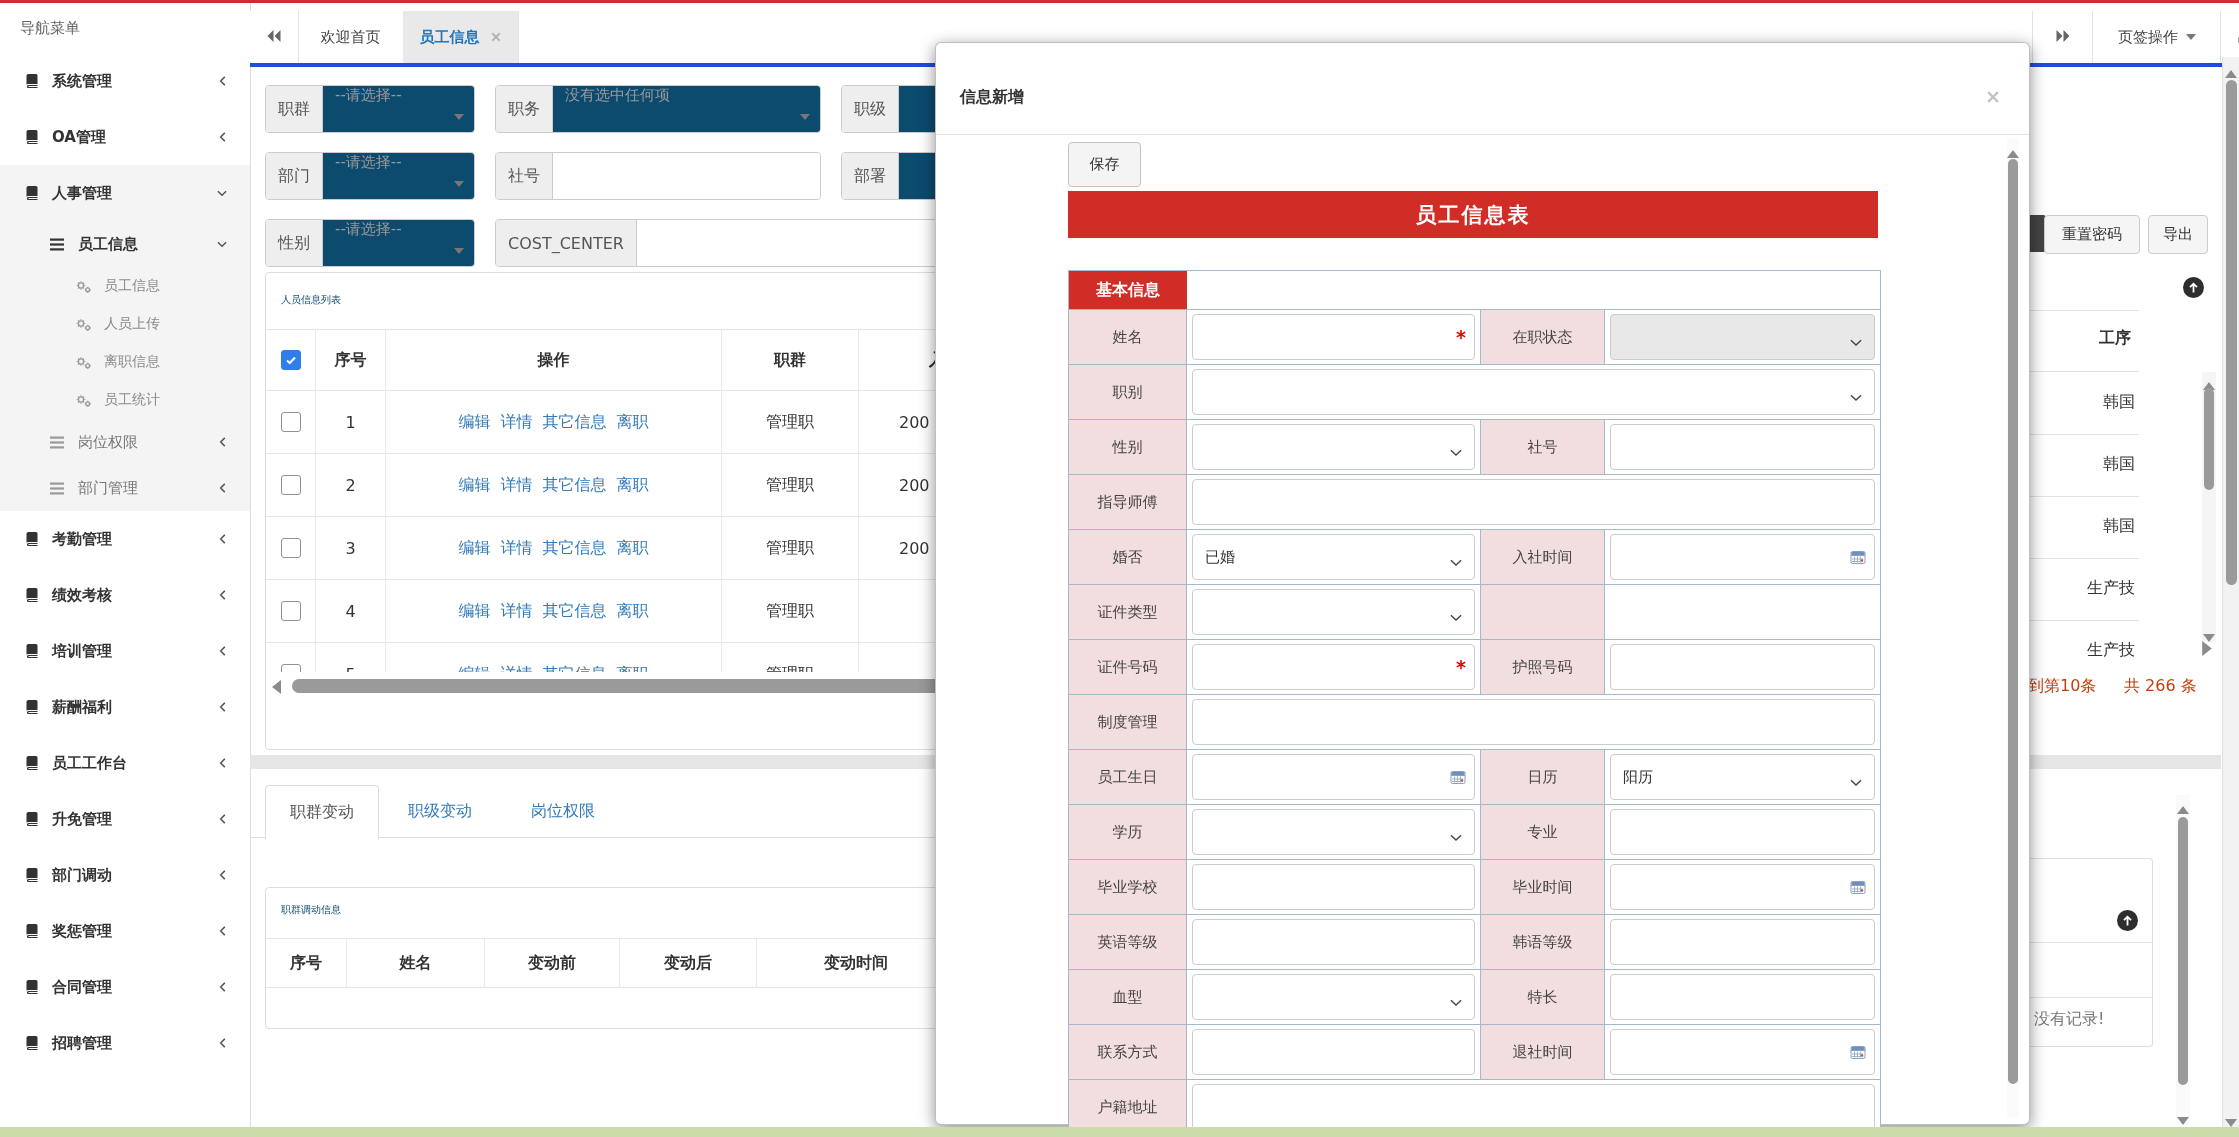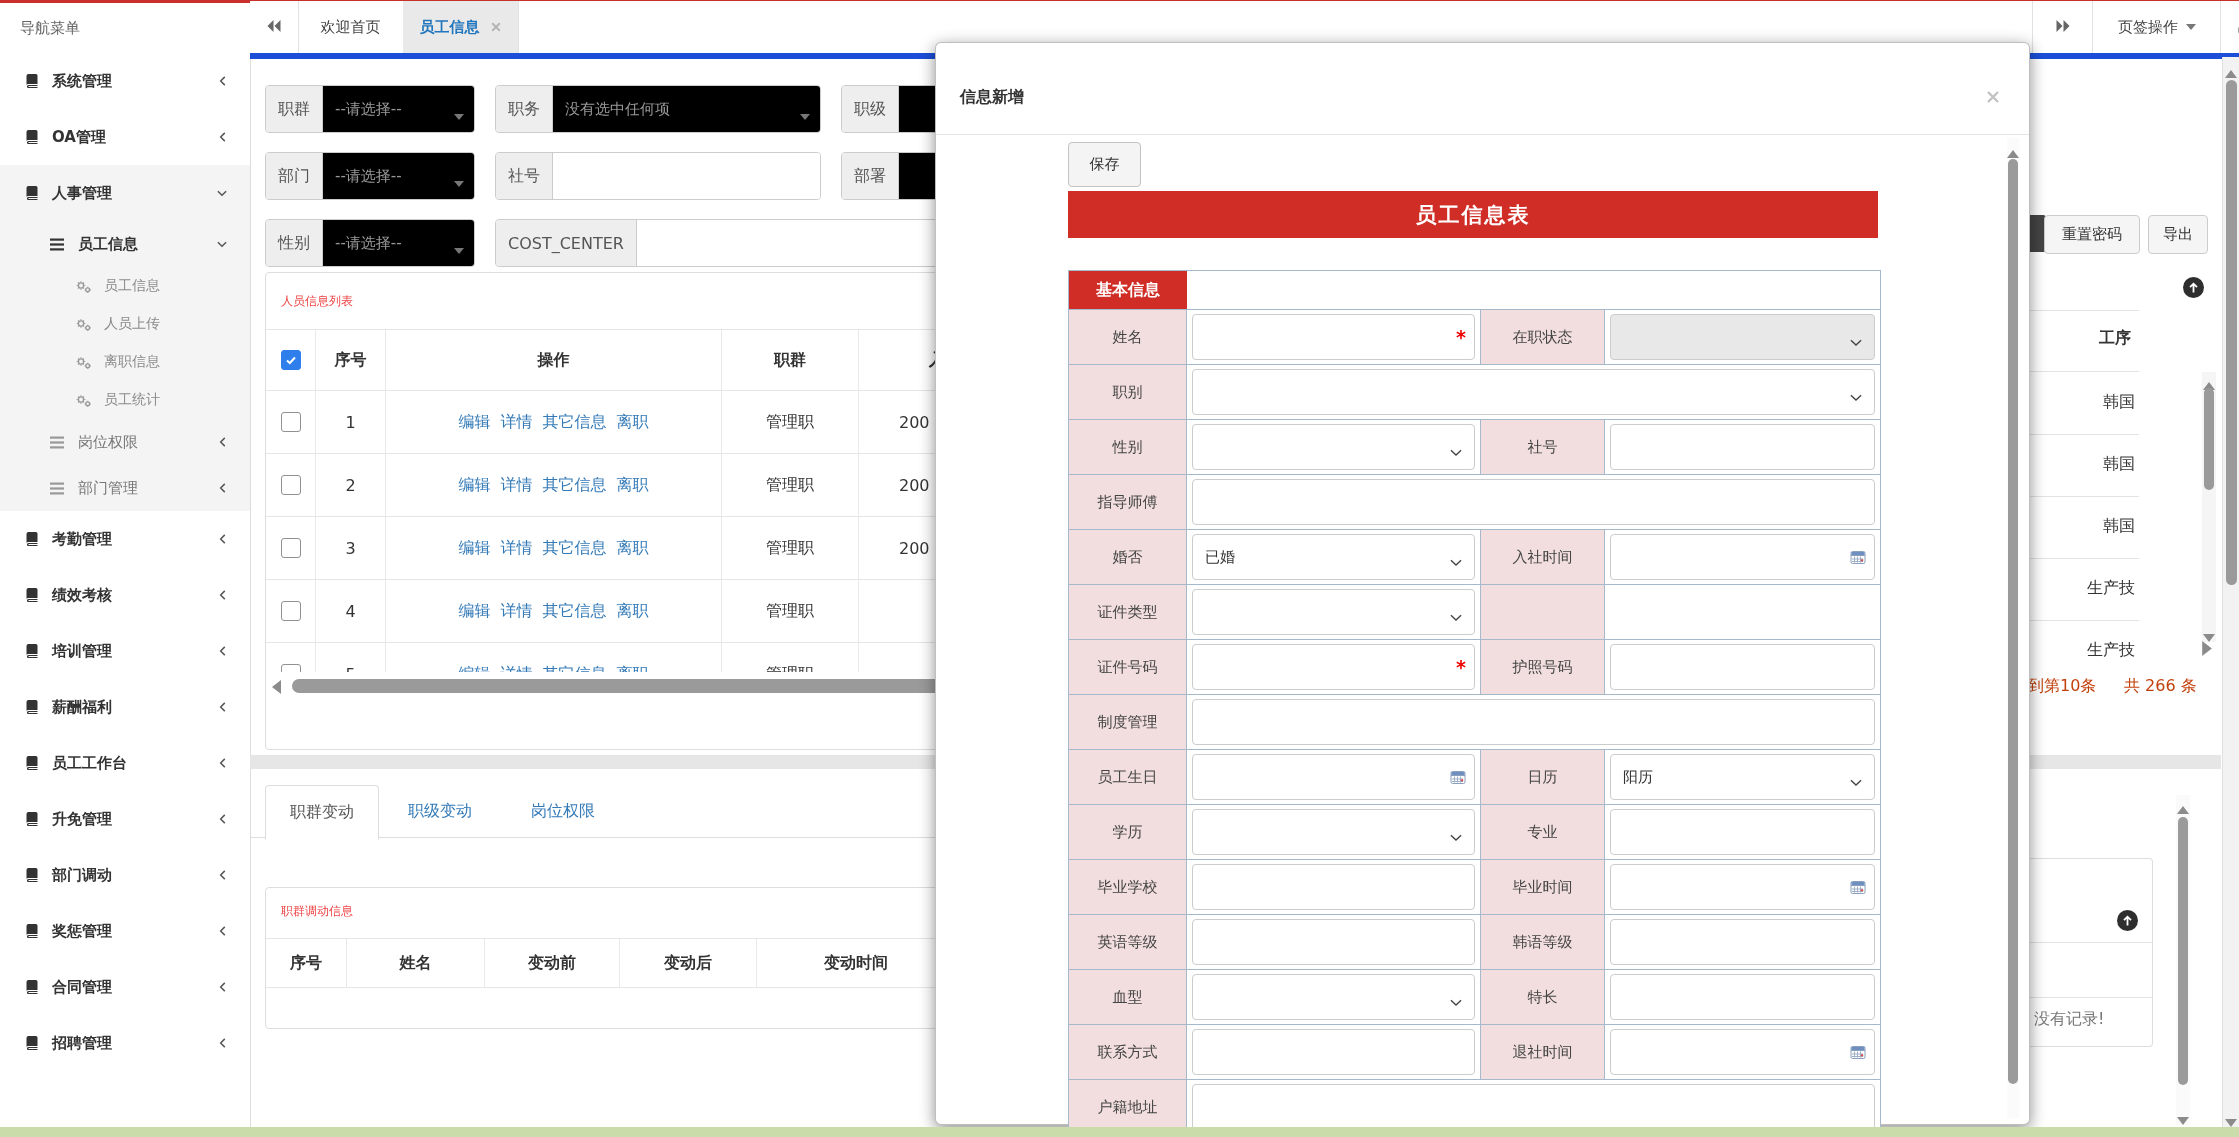--- a/index.html
+++ b/index.html
@@ -14,34 +14,34 @@
   .mi{display:flex;align-items:center;cursor:pointer;}
   .mi .ico{display:inline-flex;width:22px;justify-content:center;margin-right:10px;}
   .mi .chev{margin-left:auto;margin-right:22px;display:inline-flex;}
   .mi.l1{height:56px;padding-left:20px;font-size:15px;font-weight:bold;color:#333;}
   .mi.l2{height:46px;padding-left:46px;font-size:15px;color:#777;}
   .mi.l2.active{color:#333;font-weight:bold;}
   .mi.l3{height:38px;padding-left:72px;font-size:14px;color:#8a8a8a;}
   .mi.grp{background:#f4f4f4;}
   .l1 .ico{color:#333;} .l2 .ico{color:#999;} .l2.active .ico{color:#333;} .l3 .ico{color:#9a9a9a;}
   
-  .tabbar{position:absolute;left:250px;top:1px;width:1989px;height:52px;background:#fff;border-bottom:6px solid #1d4ed8;}
+  .tabbar{position:absolute;left:250px;top:11px;width:1989px;height:52px;background:#fff;border-bottom:4px solid #1d4ed8;}
   .tb-cell{position:absolute;top:0;height:52px;display:flex;align-items:center;justify-content:center;}
   .tab{font-size:15px;color:#444;border-right:1px solid #e2e2e2;cursor:pointer;}
   .tab.active{background:#e9e9e9;color:#2276bd;font-weight:bold;}
   .tab .x{margin-left:10px;display:inline-flex;}
   
   .fg{position:absolute;display:flex;height:46px;border:1px solid #ccc;border-radius:4px;background:#fff;overflow:hidden;}
   .addon{background:#eee;border-right:1px solid #ccc;display:flex;align-items:center;justify-content:center;font-size:16px;color:#555;padding:0 12px;white-space:nowrap;}
-  .fsel{position:relative;display:flex;align-items:center;font-size:15px;color:#999;padding-left:12px;background:#000000;}
+  .fsel{position:relative;display:flex;align-items:flex-start;font-size:15px;color:#999;padding-left:12px;background:#0c4a6e;}
   .fsel .car{position:absolute;right:10px;top:20px;}
   .finput{border:none;outline:none;flex:1;font-size:15px;padding:0 10px;min-width:10px;}
   
   .panel{position:absolute;background:#fff;border:1px solid #ddd;border-radius:4px;}
-  .ptitle{font-size:12px;color:#ef4444;}
+  .ptitle{font-size:10px;color:#0c4a6e;}
   .et-row{display:flex;align-items:center;border-bottom:1px solid #e6e6e6;}
   .et-cell{flex:none;text-align:left;font-size:16px;border-right:1px solid #e9e9e9;height:100%;display:flex;align-items:center;justify-content:center;}
   .cb{width:18px;height:18px;border:1px solid #919191;border-radius:3px;background:#fff;}
   .cb.on{background:#2e7feb;border-color:#2e7feb;display:flex;align-items:center;justify-content:center;}
   .oplink{color:#337ab7;margin:0 5px;cursor:pointer;white-space:nowrap;}
   .sb-thumb{background:#9a9a9a;border-radius:7px;position:absolute;}
   .vtrack{position:absolute;background:#f5f5f5;}
   
   .btab-line{position:absolute;left:250px;top:837px;width:700px;height:1px;background:#ddd;}
   .btab-active{position:absolute;background:#fff;border:1px solid #ddd;border-bottom:1px solid #fff;border-radius:4px 4px 0 0;display:flex;align-items:center;justify-content:center;font-size:16px;color:#555;}

